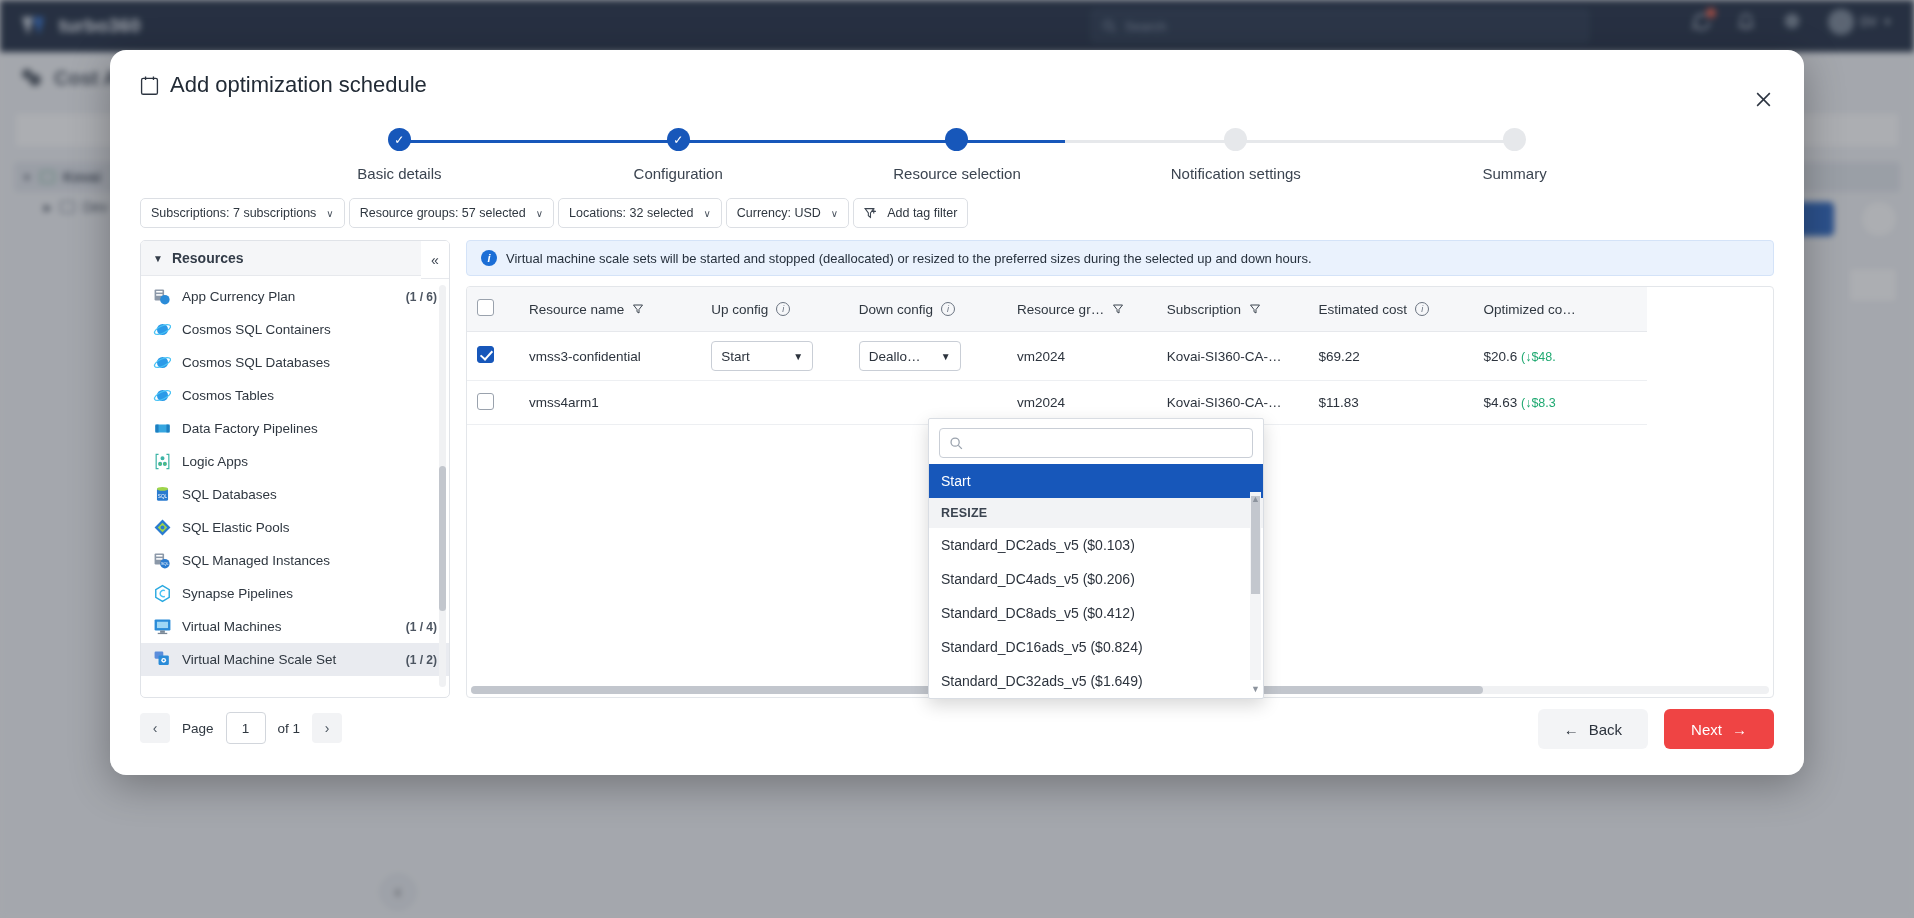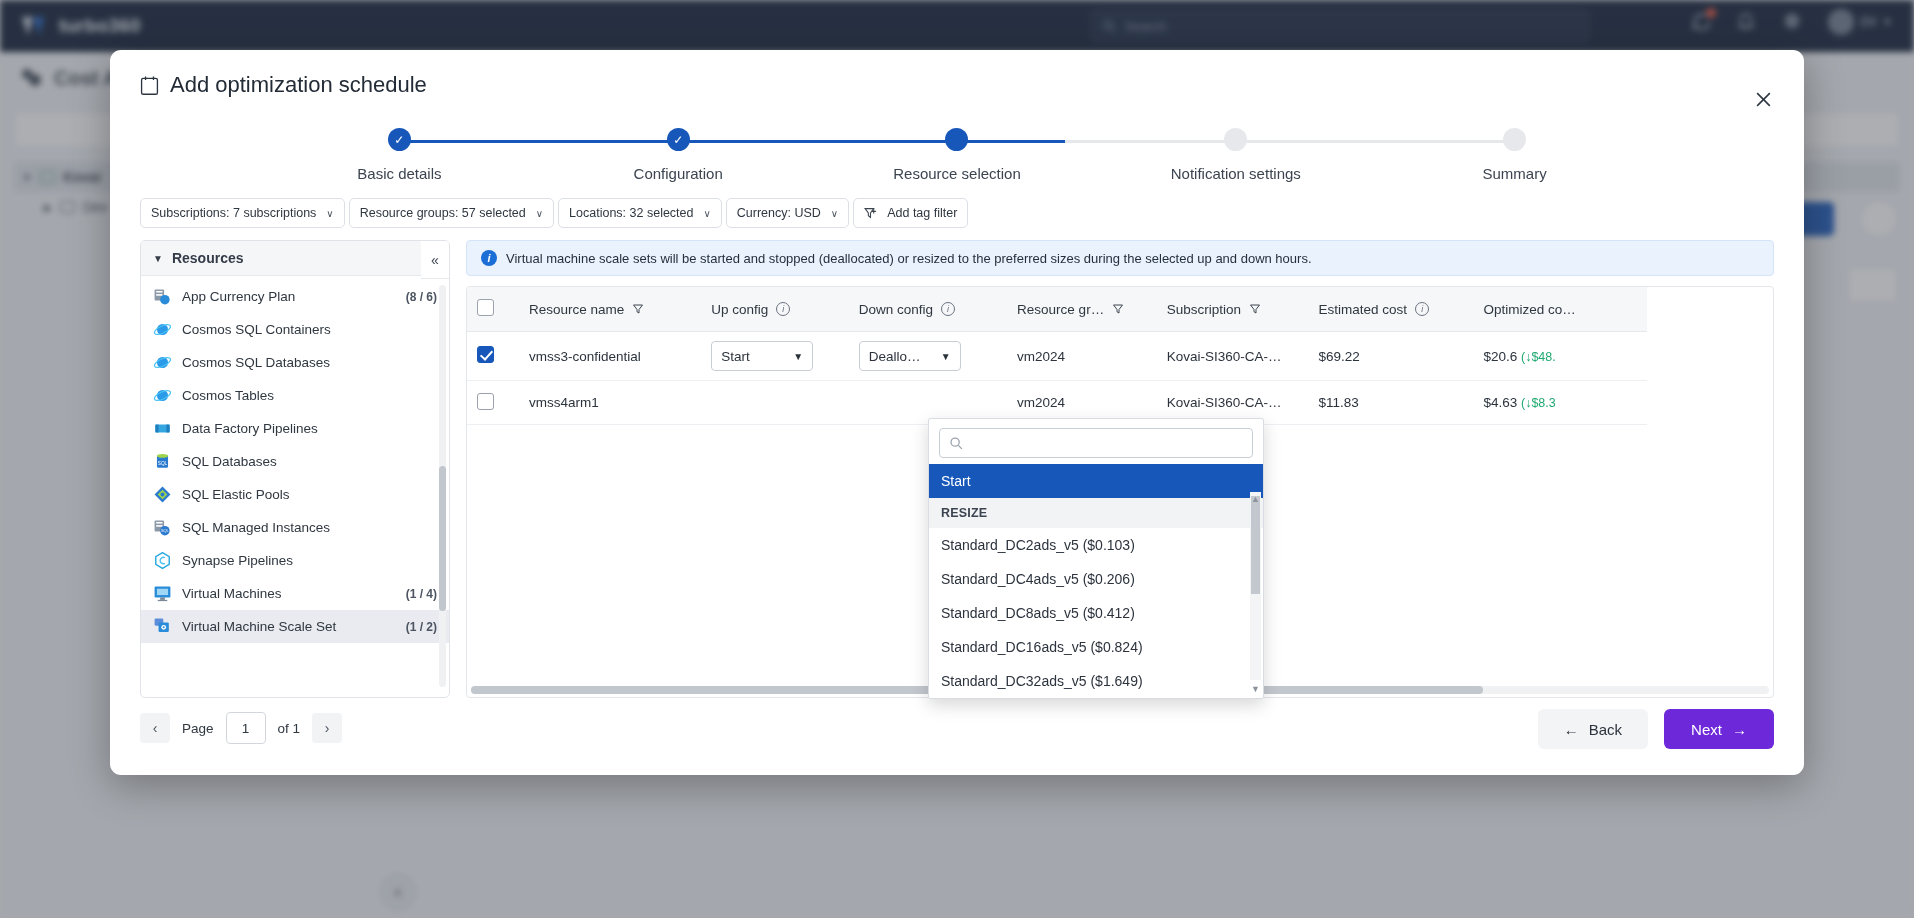--- a/index.html
+++ b/index.html
@@ -65,21 +65,21 @@
   .bg-dock {
     position: absolute; left: 380px; bottom: 8px; width: 36px; height: 36px;
     border-radius: 50%; background: #e6e9ee; border: 1px solid #d3d8e0;
     display: flex; align-items: center; justify-content: center; color: #5c6personally;
   }
   .scrim { position: absolute; inset: 0; background: rgba(70,76,85,0.45); }
 
   
   .modal {
     position: absolute; left: 110px; top: 50px; width: 1694px; height: 725px;
-    background: #fff; border-radius: 11px; box-shadow: 0 10px 40px rgba(0,0,0,.3);
+    background: #fff; border-radius: 16px; box-shadow: 0 10px 40px rgba(0,0,0,.3);
     overflow: hidden;
   }
   .modal-title-row { display: flex; align-items: center; padding: 22px 30px 0 30px; }
   .cal-ico { width: 19px; height: 21px; margin-right: 11px; color: #2c3440; }
   .modal-title { font-size: 22px; color: #222b36; }
   .close-btn {
     position: absolute; right: 26px; top: 34px; width: 30px; height: 30px;
     display: flex; align-items: center; justify-content: center;
     color: #2c3440; cursor: pointer;
   }
@@ -227,21 +227,21 @@
   .pg-of { font-size: 13.5px; color: #2f3740; margin: 0 12px; text-align: center; }
   .pg-count { margin-left: auto; font-size: 13.5px; color: #2f3740; }
 
   
   .footer { position: absolute; right: 30px; bottom: 26px; display: flex; gap: 16px; }
   .btn {
     height: 40px; border-radius: 6px; display: flex; align-items: center; justify-content: center;
     gap: 10px; font-size: 15px; cursor: pointer; padding: 0 26px;
   }
   .btn-back { background: #f3f4f6; color: #2c333d; min-width: 110px; }
-  .btn-next { background: #6d28d9; color: #fff; min-width: 110px; }
+  .btn-next { background: #ef4444; color: #fff; min-width: 110px; }
 </style>
 </head>
 <body>
 
 <div class="app">
 
   <div class="bg-layer">
     <div class="topbar">
       <div class="brand">
         <div class="brand-logo">
@@ -397,21 +397,21 @@
         <div class="sb-list">
 
           <div class="sb-item">
             <svg class="ic" viewBox="0 0 24 24">
                 <rect x="2" y="3" width="12" height="14" rx="1.5" fill="#8b98a8"></rect>
                 <rect x="4" y="5" width="8" height="2" fill="#fff"></rect>
                 <rect x="4" y="9" width="8" height="2" fill="#fff"></rect>
                 <circle cx="15" cy="16" r="6" fill="#2a8bd8"></circle>
               </svg>
             <span class="nm">App Currency Plan</span>
-            <span class="ct">(8 / 6)</span>
+            <span class="ct">(1 / 6)</span>
           </div>
 
           <div class="sb-item">
             <svg class="ic" viewBox="0 0 24 24">
                 <circle cx="12" cy="12" r="7" fill="#2b9ae8"></circle>
                 <ellipse cx="12" cy="12" rx="11" ry="4.5" fill="none" stroke="#49c3f5" stroke-width="1.6" transform="rotate(-25 12 12)"></ellipse>
               </svg>
             <span class="nm">Cosmos SQL Containers</span>
             <span class="ct"></span>
           </div>
@@ -437,20 +437,30 @@
           <div class="sb-item">
             <svg class="ic" viewBox="0 0 24 24">
                 <rect x="3" y="7" width="18" height="10" rx="2" fill="#36a6e0"></rect>
                 <rect x="3" y="7" width="4" height="10" fill="#1e7fc0"></rect>
                 <rect x="17" y="7" width="4" height="10" fill="#1e7fc0"></rect>
               </svg>
             <span class="nm">Data Factory Pipelines</span>
             <span class="ct"></span>
           </div>
 
+          <div class="sb-item">
+            <svg class="ic" viewBox="0 0 24 24" fill="none" stroke="#3bb3a5" stroke-width="1.5">
+                <path d="M7 3H4v18h3M17 3h3v18h-3"></path>
+                <circle cx="12" cy="8" r="1.8" fill="#3bb3a5"></circle>
+                <circle cx="9" cy="15" r="1.8" fill="#6fc24a"></circle>
+                <circle cx="15" cy="15" r="1.8" fill="#6fc24a"></circle>
+              </svg>
+            <span class="nm">Logic Apps</span>
+            <span class="ct"></span>
+          </div>
 
           <div class="sb-item">
             <svg class="ic" viewBox="0 0 24 24">
                 <rect x="5" y="4" width="14" height="16" rx="2" fill="#2a7bd0"></rect>
                 <ellipse cx="12" cy="5" rx="7" ry="2.4" fill="#9fd54a"></ellipse>
                 <text x="12" y="17" font-size="6" fill="#fff" text-anchor="middle" font-family="sans-serif">SQL</text>
               </svg>
             <span class="nm">SQL Databases</span>
             <span class="ct"></span>
           </div>

